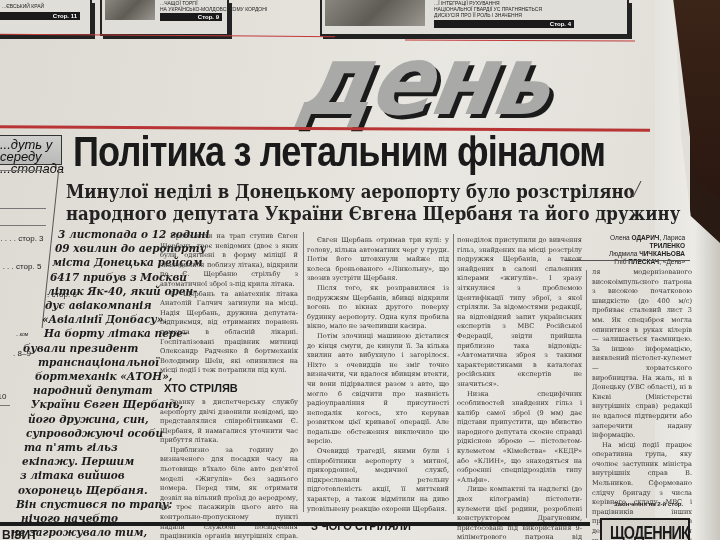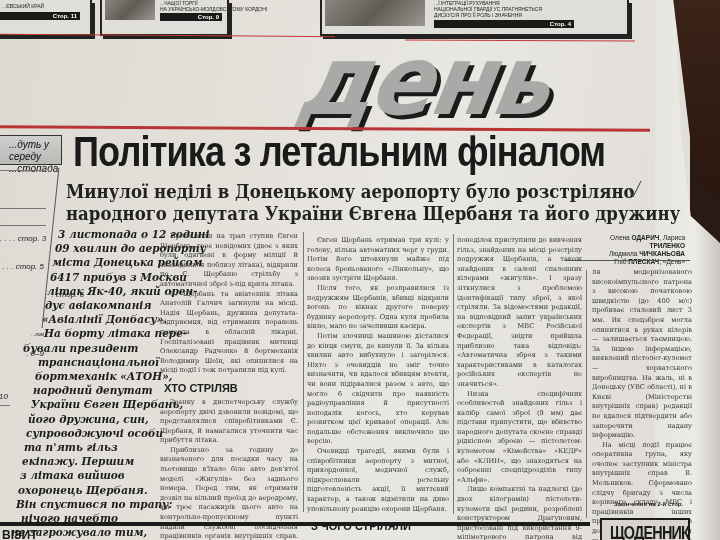--- a/index.html
+++ b/index.html
@@ -39,23 +39,23 @@
     font-size:42px; line-height:44px; color:#1a1a1a; letter-spacing:-1px; transform:scaleX(0.86); transform-origin:left top; white-space:nowrap;
   }
   .subhead {
     position:absolute; left:66px; top:181px; font-family:"DejaVu Serif", serif; font-weight:bold; font-size:18px;
     line-height:22px; color:#222; white-space:nowrap; transform:scaleX(0.92); transform-origin:left top;
   }
   .checkmark { position:absolute; left:628px; top:180px; width:14px; height:18px; }
   
   .side-box {
     position:absolute; left:0; top:135px; width:62px; height:30px; background:linear-gradient(#cfcfcd,#b9b9b7);
-    border:1px solid #333; border-left:none; font-family:"Liberation Sans", sans-serif; font-style:italic; font-size:10px; line-height:12px; color:#111; padding:3px 2px 0 9px; box-sizing:border-box;
-  }
-  .side-item { position:absolute; left:0; width:44px; text-align:right; font-family:"Liberation Sans", sans-serif; font-style:italic; font-size:8px; color:#222; white-space:nowrap; }
+    border:1px solid #333; border-left:none; font-family:"Liberation Sans", sans-serif; font-style:italic; font-size:13px; line-height:12px; color:#111; padding:3px 2px 0 0; box-sizing:border-box;
+  }
+  .side-item { position:absolute; left:0; width:44px; text-align:center; font-family:"Liberation Sans", sans-serif; font-size:8px; color:#222; white-space:nowrap; }
   .side-rule { position:absolute; left:0; width:46px; height:1px; background:#777; }
   .side-vline { position:absolute; left:50px; top:168px; width:1px; height:160px; background:#555; transform:skewX(-6deg); }
   
   .lead {
     position:absolute; left:10px; top:227px; width:140px; font-family:"DejaVu Serif", serif; font-style:italic; font-weight:bold;
     font-size:10.5px; line-height:14.2px; color:#1c1c1c;
   }
   .lead-line { display:block; white-space:nowrap; }
   
   .col { position:absolute; font-family:"DejaVu Serif", serif; font-size:6.6px; line-height:9.6px; color:#333; text-align:justify; }

